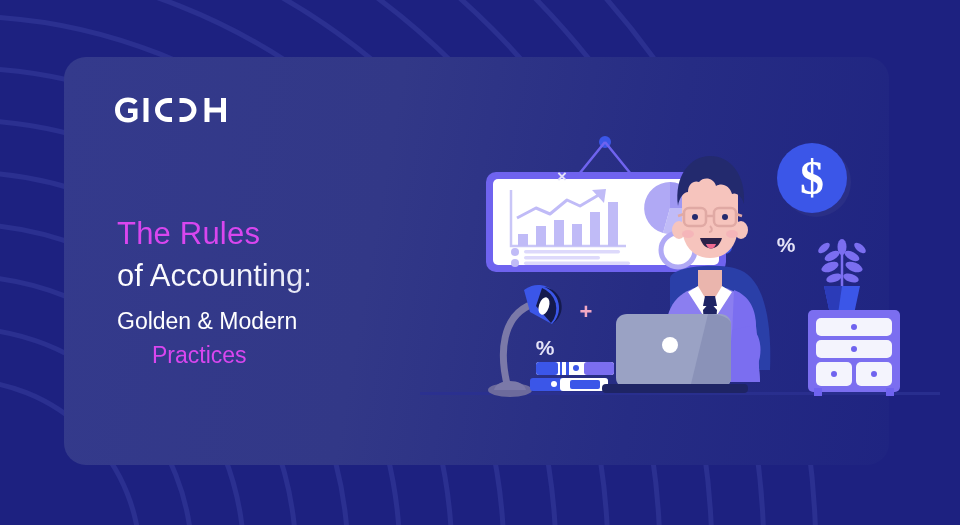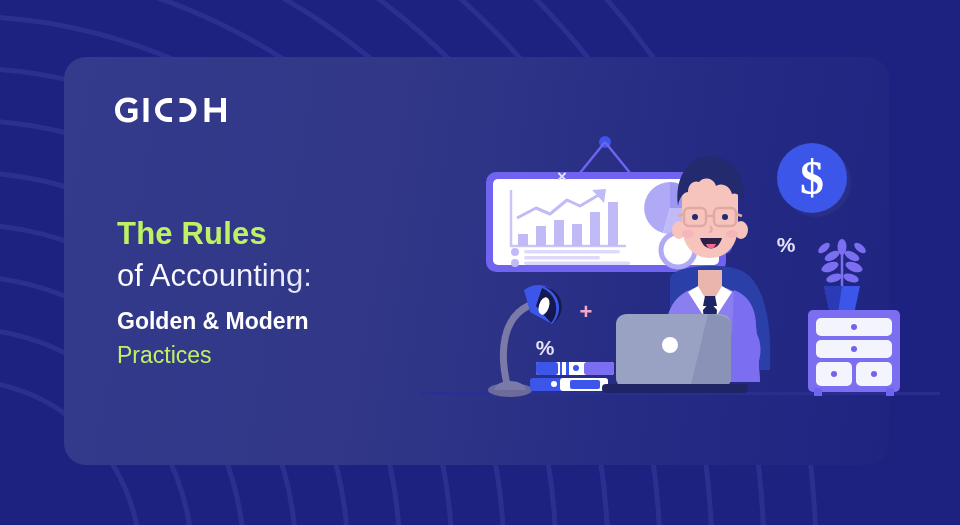--- a/index.html
+++ b/index.html
@@ -30,35 +30,35 @@
 
   
   #logo{
     position:absolute; left:113px; top:93px;
     height:34px; width:120px;
   }
 
   
   #headline{ position:absolute; left:117px; top:214px; width:330px; }
   .t-line1{
-    font-size:31px; font-weight:bold; color:#bef264;
+    font-size:31px; font-weight:normal; color:#d946ef;
     letter-spacing:.2px; line-height:40px; white-space:nowrap;
   }
   .t-line2{
     font-size:31px; font-weight:normal; line-height:44px; white-space:nowrap;
     background:linear-gradient(100deg,#ffffff 0%,#f2f3fb 42%,#b9bedd 100%);
     -webkit-background-clip:text; background-clip:text; color:transparent;
   }
   .t-line3{
-    font-size:23px; font-weight:bold; color:#ffffff;
+    font-size:23px; font-weight:normal; color:#ffffff;
     line-height:34px; white-space:nowrap; margin-top:6px;
   }
   .t-line4{
-    font-size:23px; font-weight:normal; color:#bef264;
-    line-height:34px; white-space:nowrap;
+    font-size:23px; font-weight:normal; color:#d946ef;
+    line-height:34px; white-space:nowrap;margin-left:35px;
   }
 
   
   #illustration{
     position:absolute; left:420px; top:130px;
     width:520px; height:280px;
   }
 </style>
 </head>
 <body>

